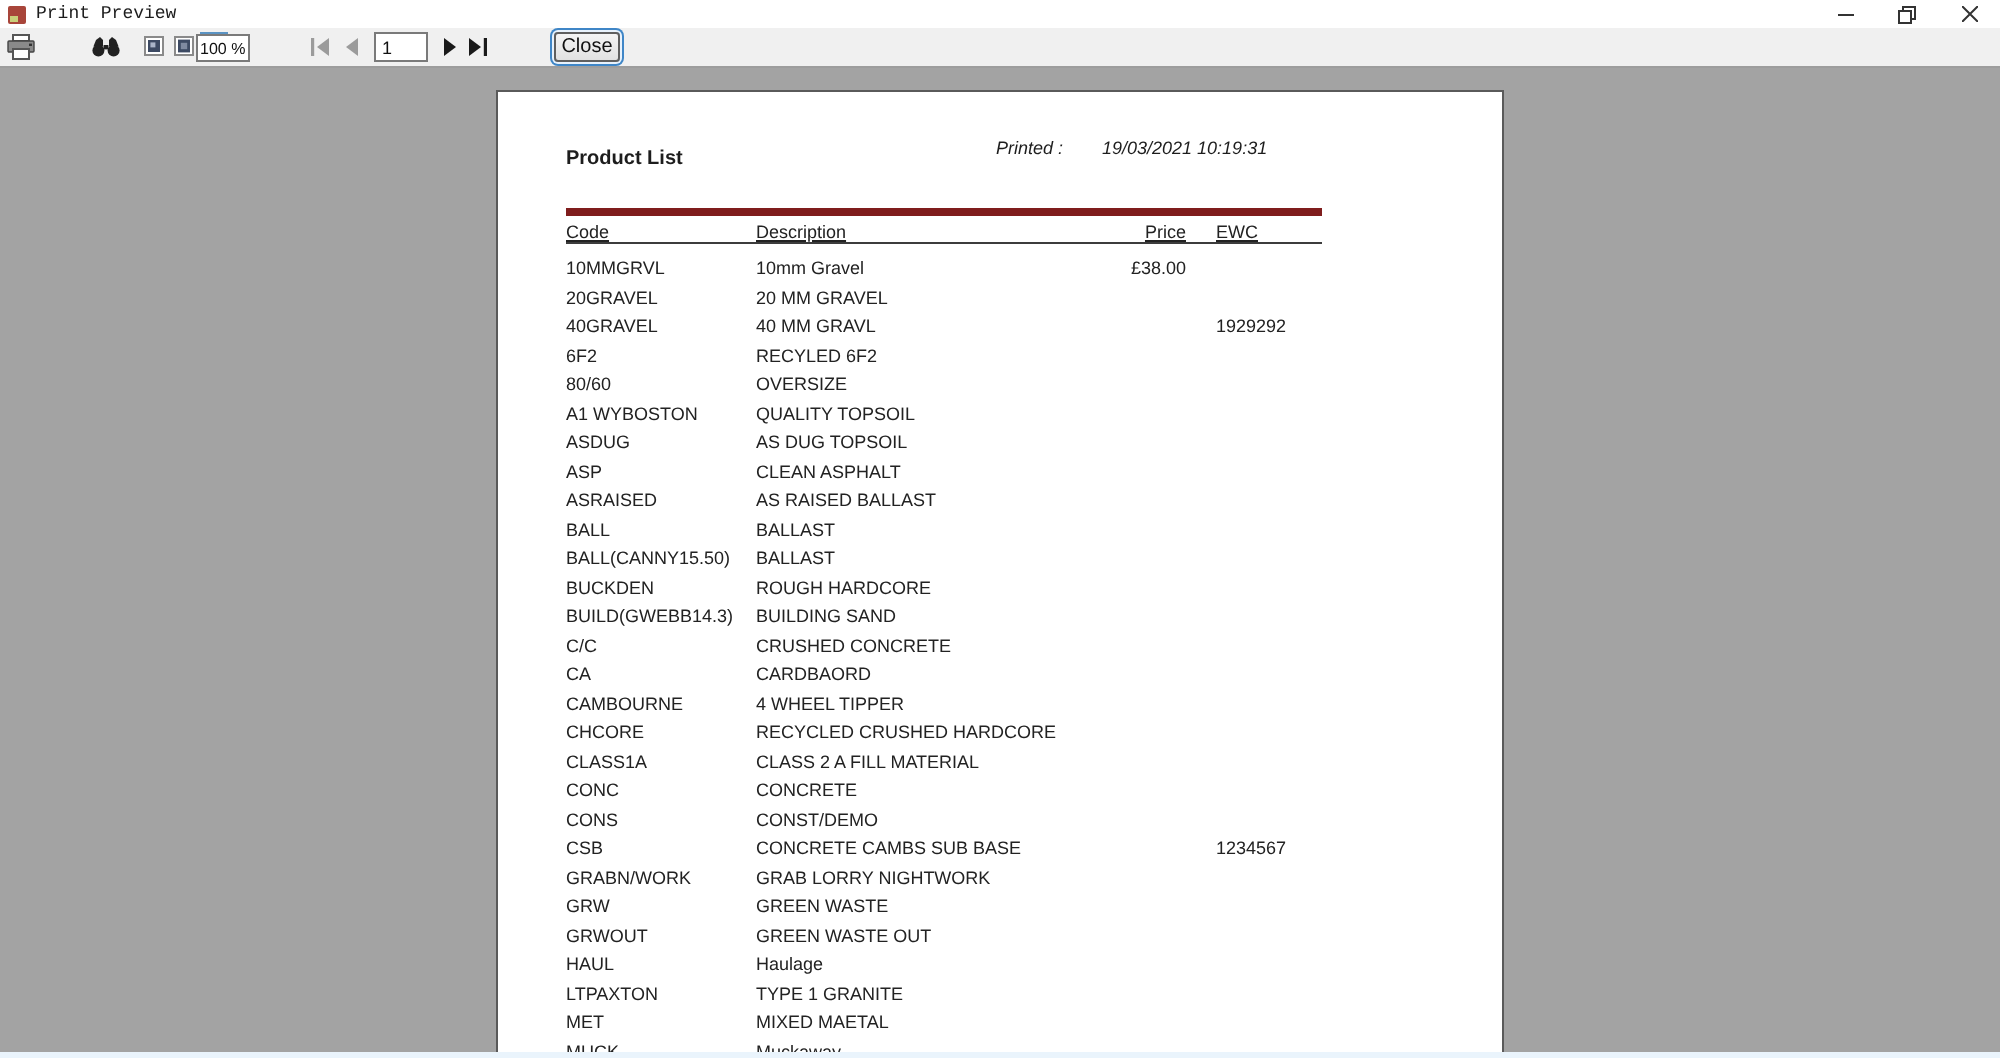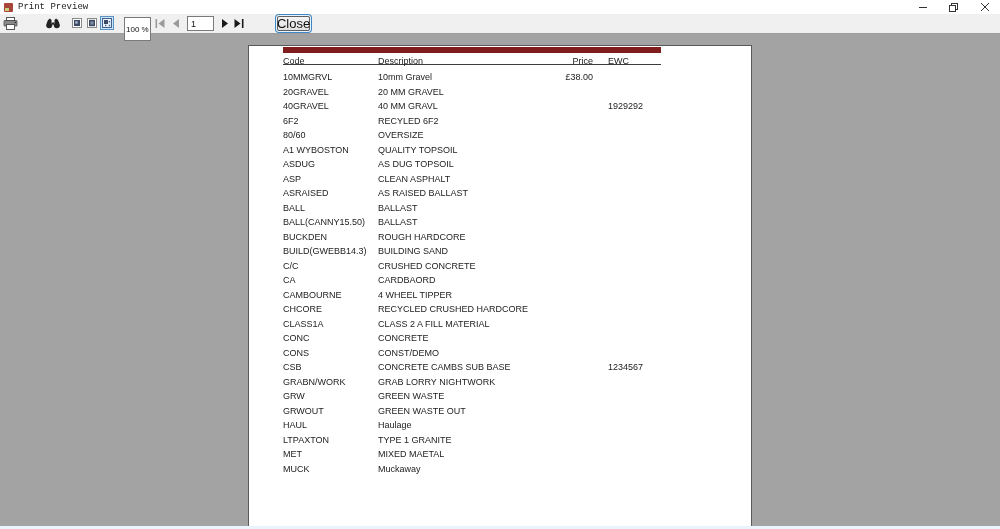--- a/index.html
+++ b/index.html
@@ -22,55 +22,55 @@
   
   .toolbar { position:absolute; top:14px; left:0; width:1000px; height:20px;
              background:#f0f0f0; border-bottom:1px solid #9d9d9d; z-index:5; }
   .tb { position:absolute; display:flex; align-items:center; justify-content:center; }
   .tb-printer { left:2px; top:2px; width:16px; height:15px; }
   .tb-find    { left:45px; top:2px; width:16px; height:15px; }
   .viewbtn { top:2px; width:14px; height:14px; border:1px solid transparent;
              display:flex; align-items:center; justify-content:center; }
   .viewbtn.sel { background:#cce4f7; border:1px solid #5a93c3; }
   .vb1 { left:70px; } .vb2 { left:85px; } .vb3 { left:100px; }
-  .zoom-box { position:absolute; left:124px; top:3px; width:27px; height:24px;
+  .zoom-box { position:absolute; left:98px; top:3px; width:27px; height:14px;
               border:1px solid #7a7a7a; background:#fff; font-size:8px;
               padding:0 1px; font-family:"Liberation Sans", sans-serif; color:#111; }
   .nav { top:4px; width:11px; height:11px; }
   .nav-first { left:154px; } .nav-prev { left:170px; }
   .nav-next  { left:219px; } .nav-last { left:233px; }
   .page-input { position:absolute; left:187px; top:2px; width:27px; height:15px;
                 border:1px solid #7a7a7a; background:#fff; font-size:9px;
                 padding:0 3px; font-family:"Liberation Sans", sans-serif; color:#111; }
   .close-btn { position:absolute; left:277px; top:2px; width:33px; height:15px;
                background:linear-gradient(#f4f4f4,#e1e1e1);
                border:1px solid #5f5f5f; border-radius:2px;
                box-shadow:0 0 0 1px #e8f2fc, 0 0 0 2px #3f86c7;
-               font-size:13px; color:#111; display:flex; align-items:center;
+               font-size:10px; color:#111; display:flex; align-items:center;
                justify-content:center; cursor:default;
                font-family:"Liberation Sans", sans-serif; }
 
   
   .preview { position:absolute; top:35px; left:0; width:1000px; height:494px;
              background:#a3a3a3; }
   .page { position:absolute; left:248px; top:10px; width:504px; height:560px;
           background:#ffffff; border:1px solid #5a5a5a; }
   .page-inner { position:absolute; left:34px; top:0; width:440px; }
 
   .rpt-titlerow { position:relative; margin-top:23px; height:12px; }
   .rpt-title { font-size:10px; font-weight:bold; color:#1d1d1d; }
   .rpt-printed-label { position:absolute; left:215px; top:0; font-size:9px;
                        font-style:italic; color:#1d1d1d; }
   .rpt-printed-value { position:absolute; left:268px; top:0; font-size:9px;
                        font-style:italic; color:#1d1d1d; }
 
   .grid { display:grid; grid-template-columns:95px 155px 60px 15px 53px;
           width:378px; font-size:9px; color:#222; }
-  .thead { margin-top:1px; border-top:6px solid #7f1d1d;
-           border-bottom:1px solid #3c3c3c; height:18px; align-items:center; }
+  .thead { margin-top:23px; border-top:4px solid #7f1d1d;
+           border-bottom:1px solid #3c3c3c; height:18px; align-items:center;text-decoration:underline; }
   .thead > span { line-height:16px; }
   .col-price { text-align:right; }
   .col-ewc   { grid-column:5; }
   .tbody { margin-top:5px; }
   .trow { display:contents; }
   .tbody span { line-height:14.5px; height:14.5px; white-space:nowrap;
                 overflow:visible; }
 
   .bottom-strip { position:absolute; left:0; bottom:0; width:1000px; height:3px;
                   background:#eaf4fc; z-index:6; }
@@ -170,20 +170,25 @@
     </svg>
   </div>
 
   <div class="close-btn">Close</div>
 </div>
 
 <div class="preview">
   <div class="page">
     <div class="page-inner">
 
+      <div class="rpt-titlerow">
+        <span class="rpt-title">Product List</span>
+        <span class="rpt-printed-label">Printed :</span>
+        <span class="rpt-printed-value">19/03/2021 10:19:31</span>
+      </div>
 
       <div class="grid thead">
         <span>Code</span>
         <span>Description</span>
         <span class="col-price">Price</span>
         <span class="col-ewc">EWC</span>
       </div>
 
       <div class="grid tbody" id="rows">
           <div class="trow"><span>10MMGRVL</span><span>10mm Gravel</span><span class="col-price">£38.00</span><span class="col-ewc"></span></div>

